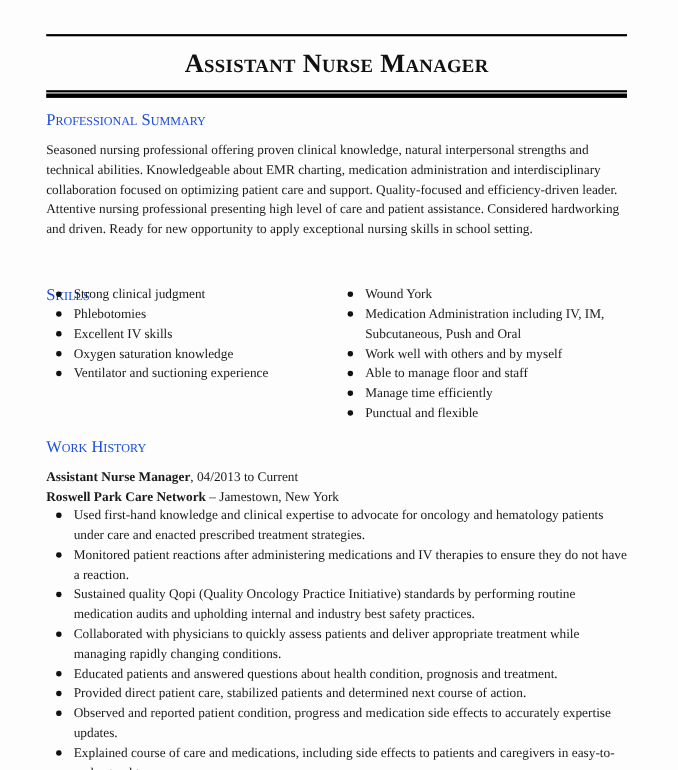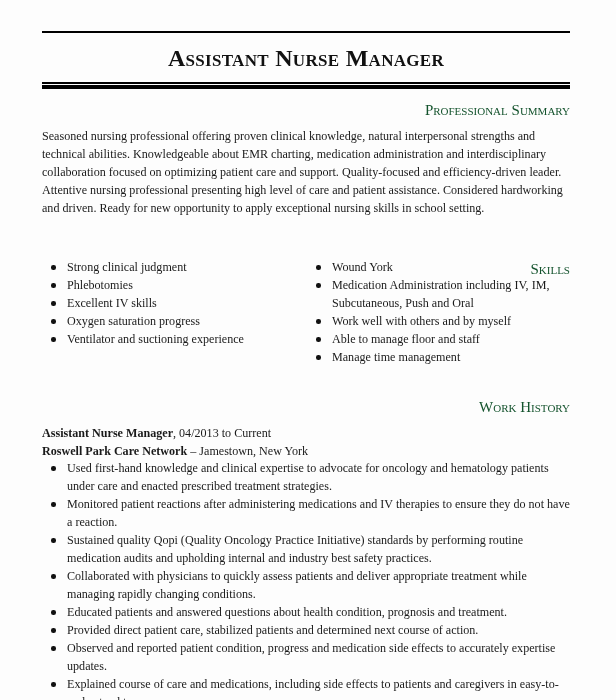--- a/index.html
+++ b/index.html
@@ -55,24 +55,24 @@
       left: 0;
       top: 85px;
       width: 528px;
       height: 4px;
       background: #000;
     }
     .section-heading {
       position: absolute;
       left: 0;
       width: 528px;
-      text-align: right;
+      text-align: left;
       font-size: 15px;
       font-variant: small-caps;
-      color: #14532d;
+      color: #1d4ed8;
       line-height: 18px;
     }
     .summary {
       position: absolute;
       left: 0;
       top: 127px;
       width: 532px;
       font-size: 12.1px;
       line-height: 18px;
       color: #1a1a1a;
@@ -139,29 +139,30 @@
   <div class="rule-double-thick"></div>
 
   <div class="section-heading" style="top:101px;">Professional Summary</div>
   <p class="summary">Seasoned nursing professional offering proven clinical knowledge, natural interpersonal strengths and technical abilities. Knowledgeable about EMR charting, medication administration and interdisciplinary collaboration focused on optimizing patient care and support. Quality-focused and efficiency-driven leader. Attentive nursing professional presenting high level of care and patient assistance. Considered hardworking and driven. Ready for new opportunity to apply exceptional nursing skills in school setting.</p>
 
   <div class="section-heading" style="top:232px;margin-top:28px;">Skills</div>
   <ul class="skills-left">
     <li>Strong clinical judgment</li>
     <li>Phlebotomies</li>
     <li>Excellent IV skills</li>
-    <li>Oxygen saturation progress</li>
+    <li>Oxygen saturation knowledge</li>
     <li>Ventilator and suctioning experience</li>
   </ul>
   <ul class="skills-right">
     <li>Wound York</li>
     <li>Medication Administration including IV, IM, Subcutaneous, Push and Oral</li>
     <li>Work well with others and by myself</li>
     <li>Able to manage floor and staff</li>
-    <li>Manage time management</li>
+    <li>Manage time efficiently</li>
+    <li>Punctual and flexible</li>
   </ul>
 
   <div class="section-heading" style="top:398px;">Work History</div>
   <div class="job-line" style="top:424px;">
     <b>Assistant Nurse Manager</b><span>, 04/2013 to Current</span>
   </div>
   <div class="job-line" style="top:442px;">
     <b>Roswell Park Care Network</b><span> – Jamestown, New York</span>
   </div>
   <ul class="work-list">

